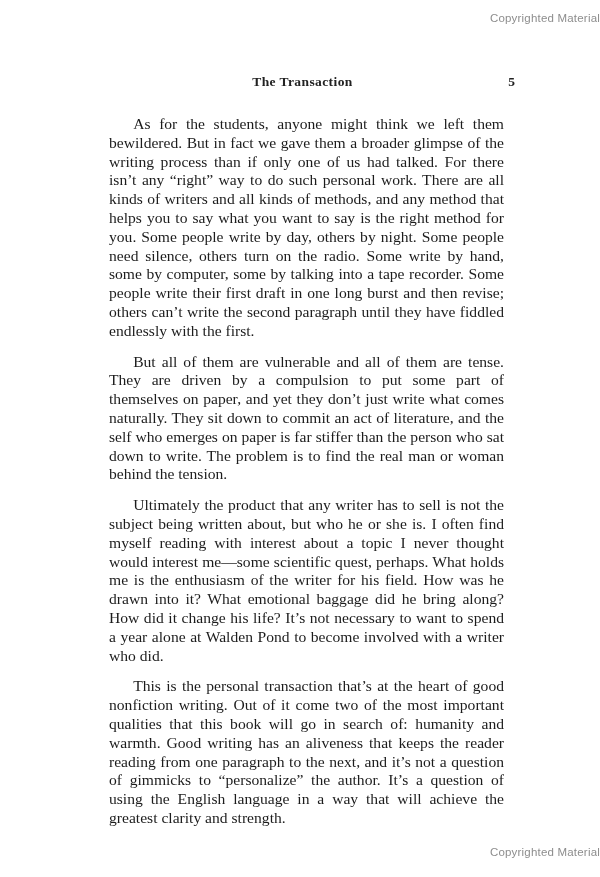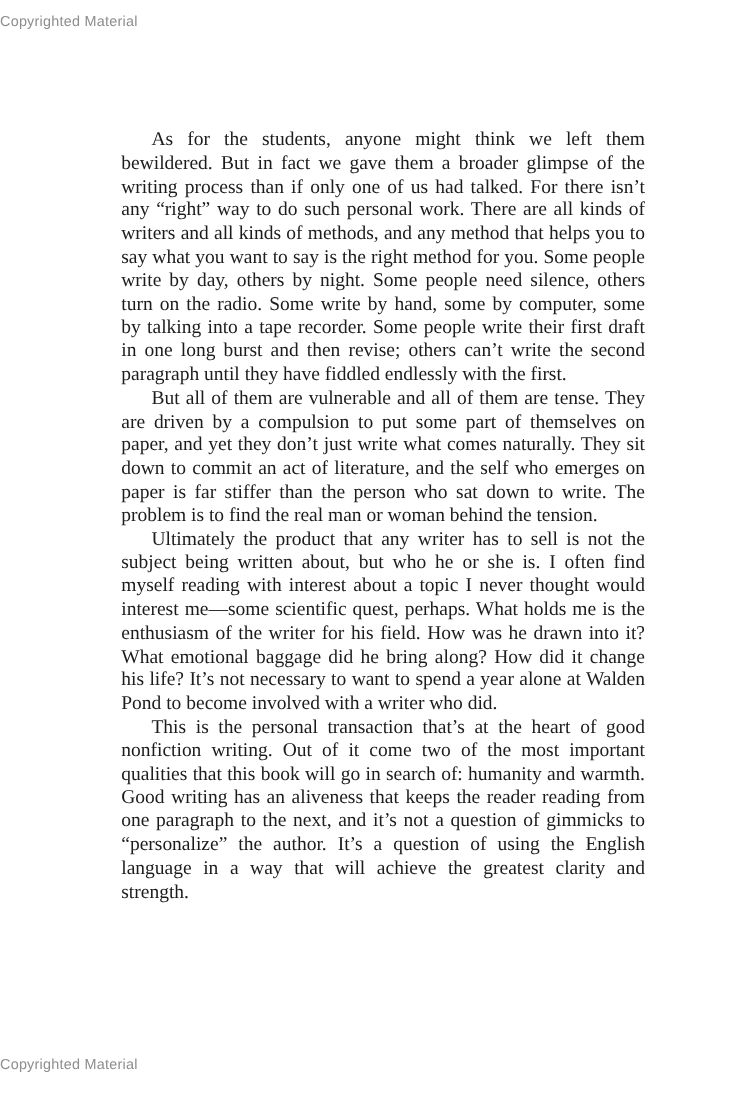--- a/index.html
+++ b/index.html
@@ -14,21 +14,21 @@
     margin: 0 auto;
     background: #ffffff;
     overflow: hidden;
     font-family: "Liberation Serif", serif;
     color: #1c1c1c;
   }
   .copyright-notice {
     position: absolute;
     left: 0;
     width: 100%;
-    text-align: left;
+    text-align: right;
     font-family: "Liberation Sans", sans-serif;
     font-size: 11.5px;
     color: #8d8d8d;
     letter-spacing: 0.2px;
   }
   .copyright-top { top: 12px; }
   .copyright-bottom { top: 846px; }
 
   .running-header {
     position: absolute;
@@ -56,37 +56,41 @@
     color: #222222;
   }
 
   .body-text {
     position: absolute;
     top: 103px;
     left: 97px;
     width: 419px;
   }
   .body-text p {
-    margin: 0;
+    margin: 12px;
     font-size: 15.6px;
     line-height: 18.8px;
     text-align: justify;
     text-indent: 1.55em;
     color: #1c1c1c;
     hyphens: auto;
     -webkit-hyphens: auto;
   }
 </style>
 </head>
 <body>
 
 <div class="page">
 
   <div class="copyright-notice copyright-top">Copyrighted Material</div>
 
+  <div class="running-header">
+    <div class="chapter-title">The Transaction</div>
+    <div class="page-number">5</div>
+  </div>
 
   <div class="body-text">
     <p>As for the students, anyone might think we left them bewildered. But in fact we gave them a broader glimpse of the writing process than if only one of us had talked. For there isn’t any “right” way to do such personal work. There are all kinds of writers and all kinds of methods, and any method that helps you to say what you want to say is the right method for you. Some people write by day, others by night. Some people need silence, others turn on the radio. Some write by hand, some by computer, some by talking into a tape recorder. Some people write their first draft in one long burst and then revise; others can’t write the second paragraph until they have fiddled endlessly with the first.</p>
     <p>But all of them are vulnerable and all of them are tense. They are driven by a compulsion to put some part of themselves on paper, and yet they don’t just write what comes naturally. They sit down to commit an act of literature, and the self who emerges on paper is far stiffer than the person who sat down to write. The problem is to find the real man or woman behind the tension.</p>
     <p>Ultimately the product that any writer has to sell is not the subject being written about, but who he or she is. I often find myself reading with interest about a topic I never thought would interest me—some scientific quest, perhaps. What holds me is the enthusiasm of the writer for his field. How was he drawn into it? What emotional baggage did he bring along? How did it change his life? It’s not necessary to want to spend a year alone at Walden Pond to become involved with a writer who did.</p>
     <p>This is the personal transaction that’s at the heart of good nonfiction writing. Out of it come two of the most important qualities that this book will go in search of: humanity and warmth. Good writing has an aliveness that keeps the reader reading from one paragraph to the next, and it’s not a question of gimmicks to “personalize” the author. It’s a question of using the English language in a way that will achieve the greatest clarity and strength.</p>
   </div>
 
   <div class="copyright-notice copyright-bottom">Copyrighted Material</div>
 

